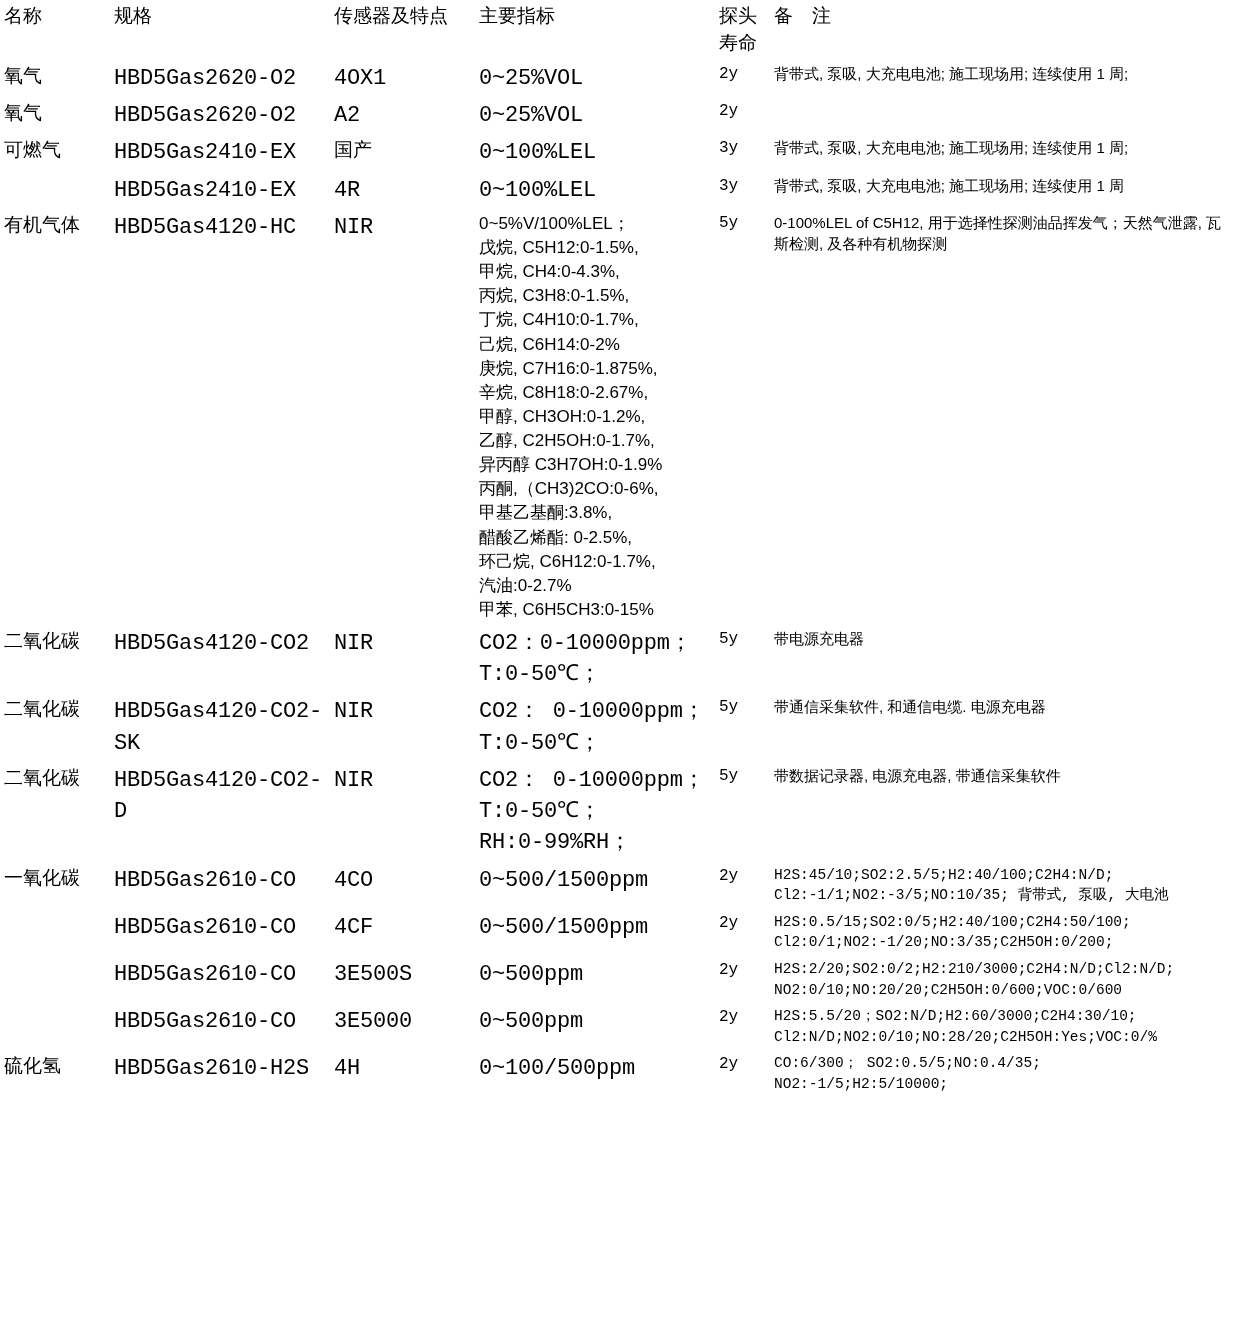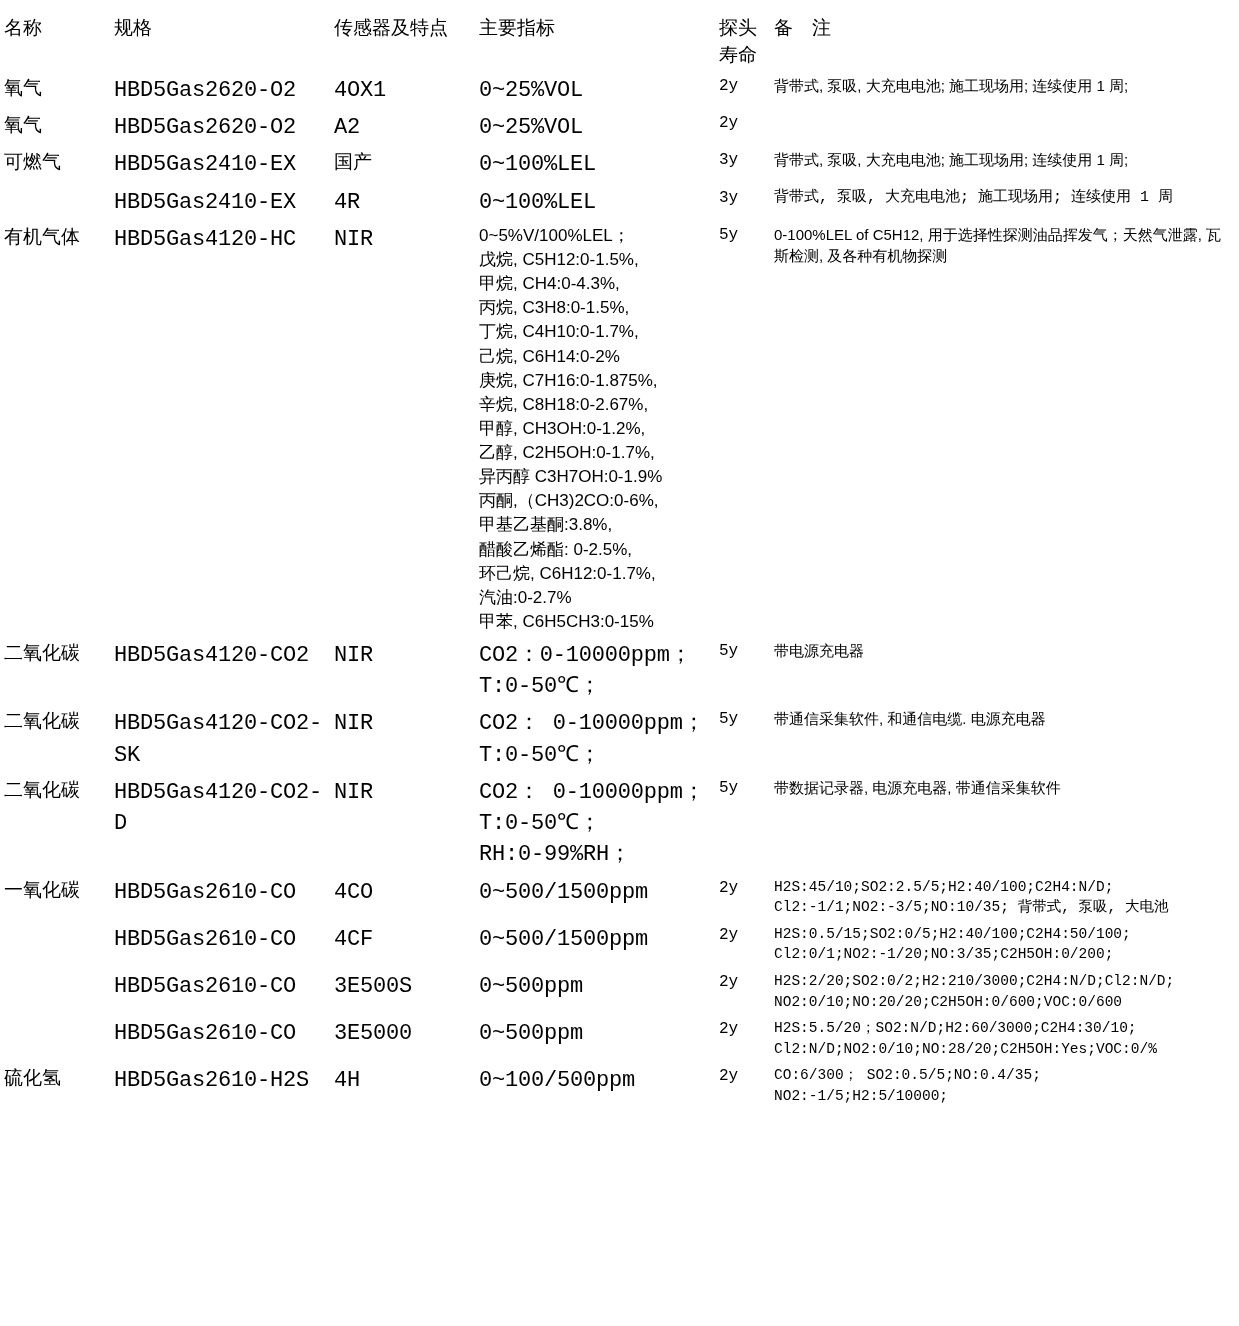--- a/index.html
+++ b/index.html
@@ -11,21 +11,21 @@
     width: 1239px;
     min-height: 1326px;
     font-family: "Liberation Serif", "DejaVu Serif", serif;
     color: #000000;
     position: relative;
   }
   .page {
     position: relative;
     width: 1239px;
     box-sizing: border-box;
-    padding: 12px 0 0 0;
+    padding: 0 0 0 0;
   }
   table.spec {
     border-collapse: collapse;
     width: 1232px;
     table-layout: fixed;
     margin: 0;
   }
   table.spec td, table.spec th {
     vertical-align: top;
     text-align: left;
@@ -72,21 +72,21 @@
     font-family: Liberation Sans, sans-serif;
     font-size: 17px;
     line-height: 1.62;
   }
   .row-pad td { padding-top: 10px; }
   .life {
     font-family: "Liberation Mono", "DejaVu Sans Mono", monospace;
     font-size: 16px;
     margin-left: 34px;
   }
-  .nowrap { white-space: nowrap; font-family: Liberation Mono, monospace; }
+  .nowrap { white-space: nowrap; }
   .pre { white-space: pre-line; }
 </style>
 </head>
 <body>
 
 <div class="page">
   <table class="spec">
     <colgroup>
       <col class="c0">
         <col class="c1">

